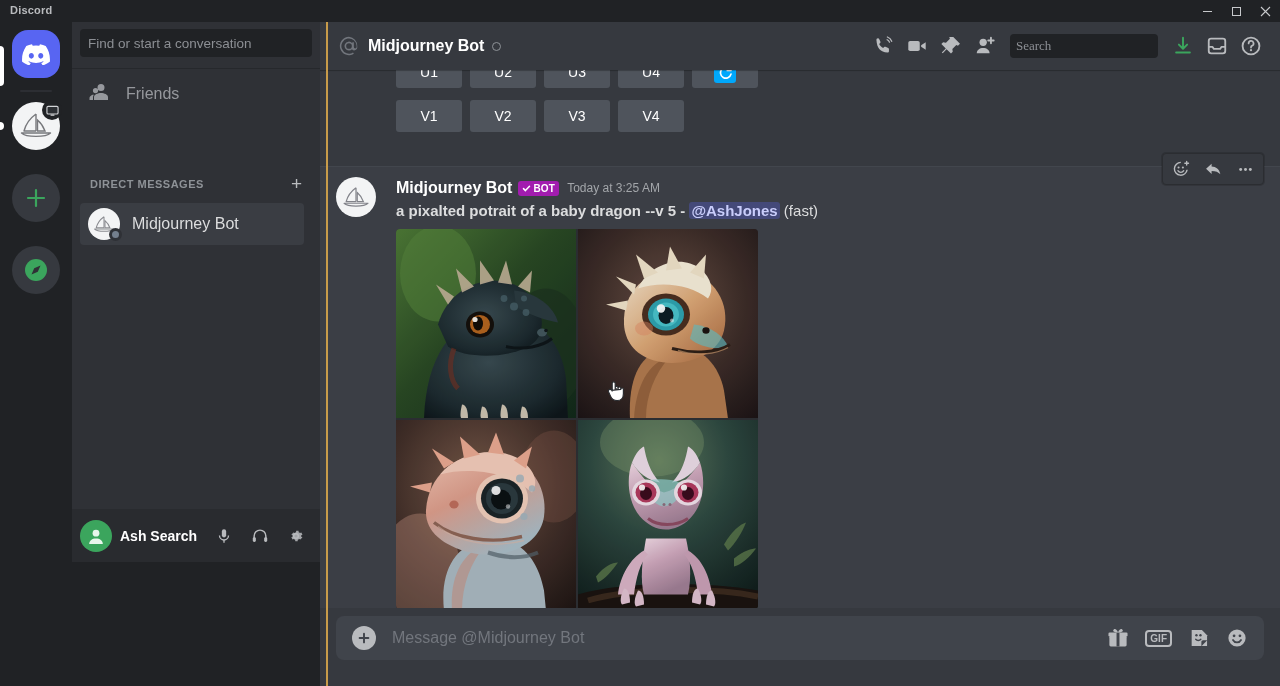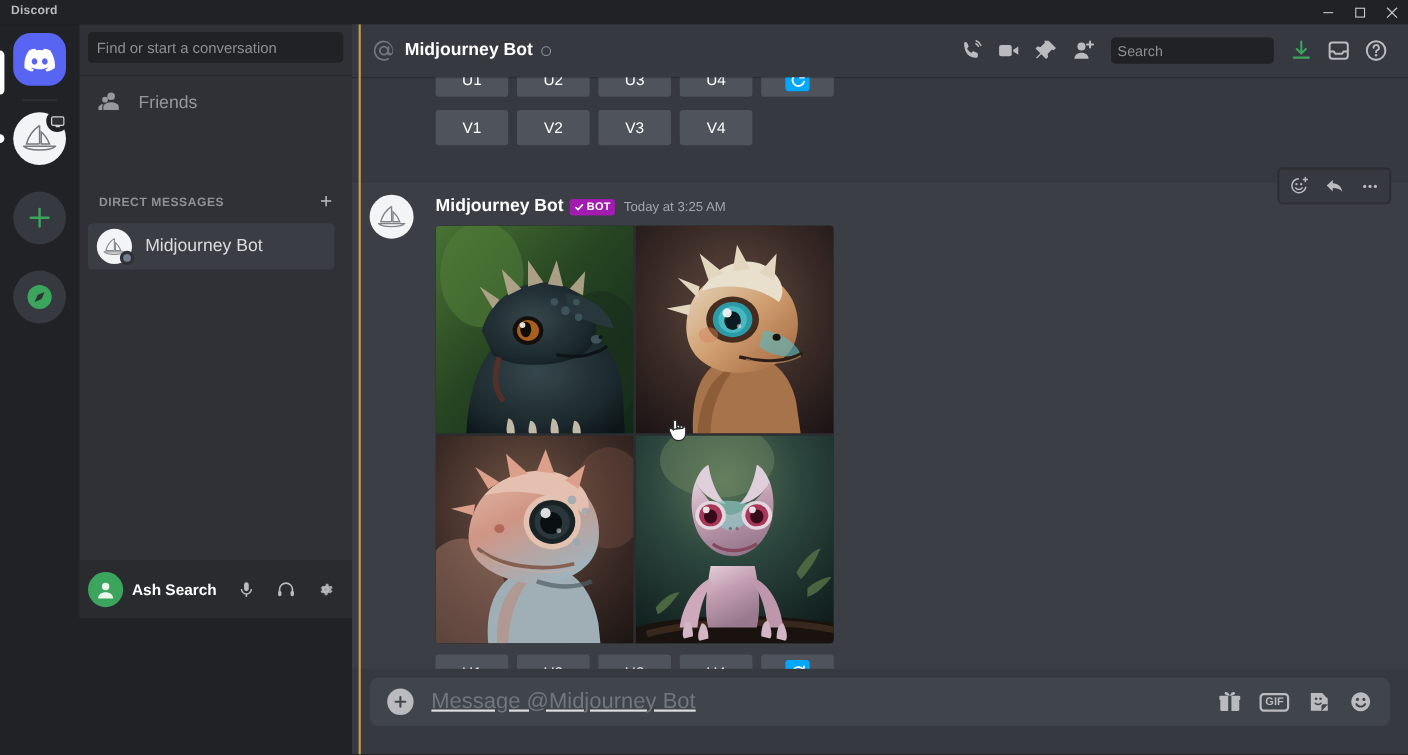--- a/index.html
+++ b/index.html
@@ -211,21 +211,21 @@
   #hdr-search {
     width: 148px; height: 24px;
     background: #202225; border-radius: 4px;
     display: flex; align-items: center;
     margin: 0 8px; padding: 0 6px;
     cursor: text;
   }
   #hdr-search input {
     flex: 1; background: transparent; border: none; outline: none;
     color: #dcddde; font-size: 13px;
-    font-family: Liberation Sans, sans-serif;
+    font-family: Liberation Serif, serif;
   }
   #hdr-search input::placeholder { color: #8c8f94; }
 
   
   #messages {
     position: absolute; left: 0; top: 48px;
     width: 960px; height: 578px;
     overflow: hidden;
   }
   .msg-prev {
@@ -330,23 +330,22 @@
     padding: 0 16px 0 0;
   }
   .comp-plus {
     width: 24px; height: 24px; margin: 0 16px;
     border-radius: 50%; background: #b9bbbe;
     display: flex; align-items: center; justify-content: center;
     color: #40444b; flex: 0 0 24px; cursor: pointer;
   }
   #composer-input {
     flex: 1; background: transparent; border: none; outline: none;
-    color: #dcddde; font-size: 20px;
+    color: #dcddde; font-size: 16px;
     font-family: "Liberation Sans", sans-serif;
-    text-decoration: underline;
   }
   #composer-input::placeholder { color: #72767d; }
   .comp-icons { display: flex; align-items: center; gap: 16px; }
   .comp-icon {
     color: #b9bbbe; display: flex; align-items: center; justify-content: center;
     cursor: pointer;
   }
   .gif-box {
     border: 2px solid #b9bbbe; border-radius: 4px;
     color: #b9bbbe; font-size: 10px; font-weight: bold;
@@ -631,20 +630,23 @@
           <span class="msg-author">Midjourney Bot</span>
           <span class="bot-badge">
             <svg width="9" height="9" viewBox="0 0 12 12">
                 <path d="M2 6.2 L4.6 8.8 L10 3" fill="none" stroke="#fff" stroke-width="2" stroke-linecap="round" stroke-linejoin="round"></path>
               </svg>
             <span>BOT</span>
           </span>
           <span class="msg-time">Today at 3:25 AM</span>
         </div>
 
+        <div class="msg-text nowrap">
+          <span>a pixalted potrait of a baby dragon --v 5 - </span><span class="mention">@AshJones</span><span class="fastnote"> (fast)</span>
+        </div>
 
         <div class="grid-wrap">
           <div class="cell">
             <svg width="100%" height="100%" viewBox="0 0 180 190" preserveAspectRatio="xMidYMid slice">
               <defs>
                 <linearGradient id="g1bg" x1="0" y1="0" x2="1" y2="1">
                   <stop offset="0%" stop-color="#4e7a37"></stop>
                     <stop offset="45%" stop-color="#2a4a25"></stop>
                     <stop offset="100%" stop-color="#12291a"></stop>
                 </linearGradient>

